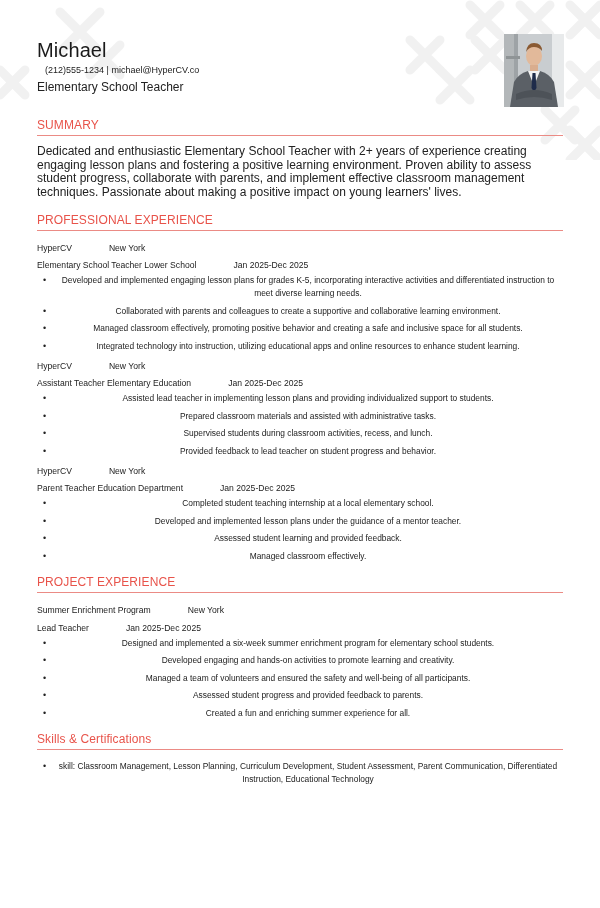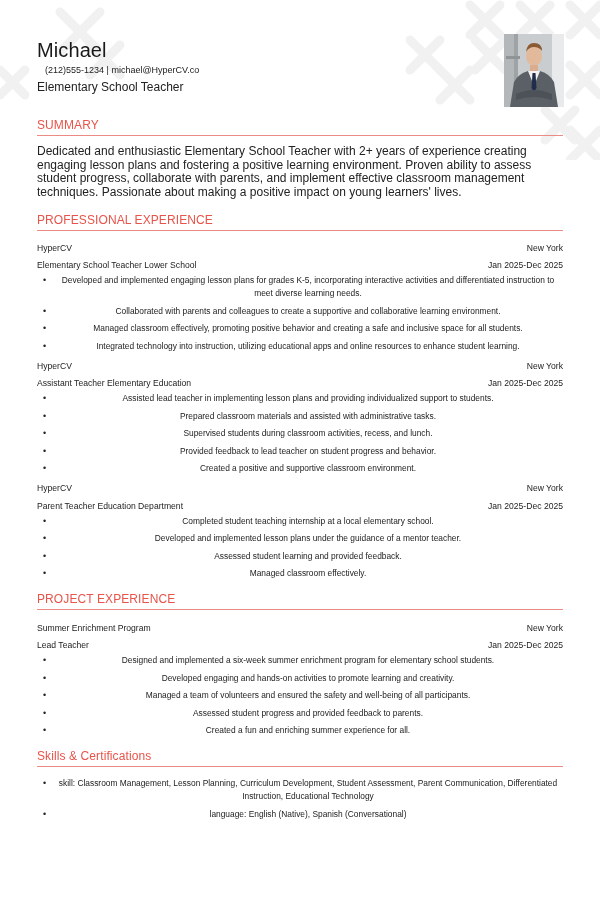--- a/index.html
+++ b/index.html
@@ -9,21 +9,21 @@
   .bg-pattern svg { position: absolute; left: 0; top: 0; }
   .page { position: relative; padding: 0 37px 0 37px; width: 600px; }
   .header { position: relative; height: 118px; }
   .name { position: absolute; left: 0; top: 39px; font-size: 20px; color: #1a1a1a; font-weight: normal; letter-spacing: 0.1px; }
   .contact { position: absolute; left: 8px; top: 65px; font-size: 9px; color: #222; }
   .job-title { position: absolute; left: 0; top: 80px; font-size: 12px; color: #222; }
   .photo { position: absolute; right: -1px; top: 34px; width: 60px; height: 73px; overflow: hidden; background: #cfd3d6; }
   .section { margin-top: 0; }
   .section-title { font-size: 12px; color: #e8534a; padding-bottom: 3px; border-bottom: 1.5px solid #eb8b85; letter-spacing: 0.1px; }
   .summary-text { font-size: 12px; line-height: 13.5px; color: #222; margin-top: 9px; }
-  .entry-row { display: flex; justify-content: space-between; font-size: 8.6px; color: #222; height: 17.5px; align-items: center; }
+  .entry-row { display: flex; font-size: 8.6px; color: #222; height: 17.5px; align-items: center; gap: 37px; }
   ul.bullets { list-style: none; padding-left: 6px; }
   ul.bullets li { position: relative; font-size: 8.4px; line-height: 13px; color: #222; padding-left: 10px; margin-bottom: 4.5px; text-align: center; }
   ul.bullets li::before { content: "\2022"; position: absolute; left: 0; top: 0; font-size: 9px; }
 </style>
 </head>
 <body>
 
 <div class="bg-pattern">
   <svg width="600" height="160" viewBox="0 0 600 160" xmlns="http://www.w3.org/2000/svg">
     <g stroke="#f1f1f1" stroke-width="9" stroke-linecap="round" fill="none">
@@ -100,21 +100,20 @@
       </div>
       <div class="entry-row">
         <span>Assistant Teacher Elementary Education</span>
         <span>Jan 2025-Dec 2025</span>
       </div>
       <ul class="bullets">
         <li>Assisted lead teacher in implementing lesson plans and providing individualized support to students.</li>
         <li>Prepared classroom materials and assisted with administrative tasks.</li>
         <li>Supervised students during classroom activities, recess, and lunch.</li>
         <li>Provided feedback to lead teacher on student progress and behavior.</li>
-        <li>Created a positive and supportive classroom environment.</li>
       </ul>
     </div>
 
     <div>
       <div class="entry-row">
         <span>HyperCV</span>
         <span>New York</span>
       </div>
       <div class="entry-row">
         <span>Parent Teacher Education Department</span>
@@ -149,17 +148,16 @@
         <li>Created a fun and enriching summer experience for all.</li>
       </ul>
     </div>
   </section>
 
   <section class="section" style="margin-top:12px;">
     <div class="section-title">Skills &amp; Certifications</div>
     <div style="height:10px"></div>
     <ul class="bullets">
       <li>skill: Classroom Management, Lesson Planning, Curriculum Development, Student Assessment, Parent Communication, Differentiated Instruction, Educational Technology</li>
-      <li>language: English (Native), Spanish (Conversational)</li>
     </ul>
   </section>
 
 </div>
 
 </body></html>

